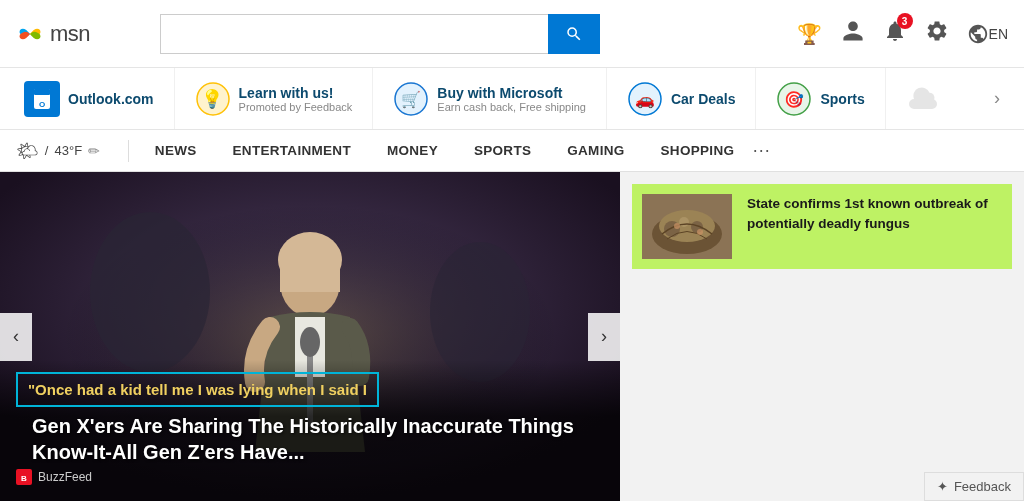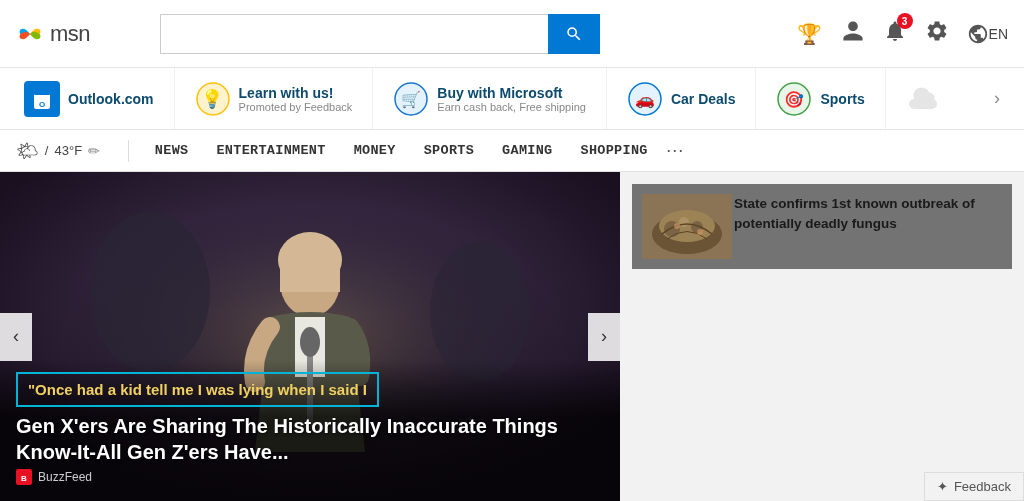--- a/index.html
+++ b/index.html
@@ -176,23 +176,22 @@
       gap: 6px;
       font-size: 13px;
       color: #444;
       margin-right: 16px;
     }
     .weather-icon { font-size: 18px; }
     .edit-icon { color: #888; font-size: 14px; cursor: pointer; }
     .nav-sep { width: 1px; height: 22px; background: #ddd; margin: 0 12px; }
     .nav-links {
       display: flex;
-      gap: 0;
+      gap: 8px;
       align-items: flex-end;
-      font-family: Liberation Mono, monospace;
     }
     .nav-link {
       font-size: 13.5px;
       font-weight: 600;
       color: #333;
       padding: 0 14px;
       height: 42px;
       display: flex;
       align-items: center;
       cursor: pointer;
@@ -249,20 +248,21 @@
       font-size: 15px;
       font-weight: 700;
       line-height: 1.3;
     }
     .hero-main-title {
       color: #fff;
       font-size: 20px;
       font-weight: 700;
       line-height: 1.3;
       text-shadow: 1px 1px 3px rgba(0,0,0,0.8);
+      margin-left: 16px;
     }
     .hero-source {
       display: flex;
       align-items: center;
       gap: 6px;
       margin-top: 4px;
     }
     .hero-source-icon {
       width: 16px;
       height: 16px;
@@ -296,23 +296,23 @@
 
     
     .right-sidebar {
       flex: 1;
       padding: 12px 12px 0 12px;
       display: flex;
       flex-direction: column;
       gap: 8px;
     }
     .news-card {
-      background: #737373;
-      display: flex;
-      gap: 2px;
+      background: #bef264;
+      display: flex;
+      gap: 15px;
       padding: 10px;
       cursor: pointer;
     }
     .news-thumb {
       width: 90px;
       height: 65px;
       flex-shrink: 0;
       overflow: hidden;
       background: #8B7355;
     }

